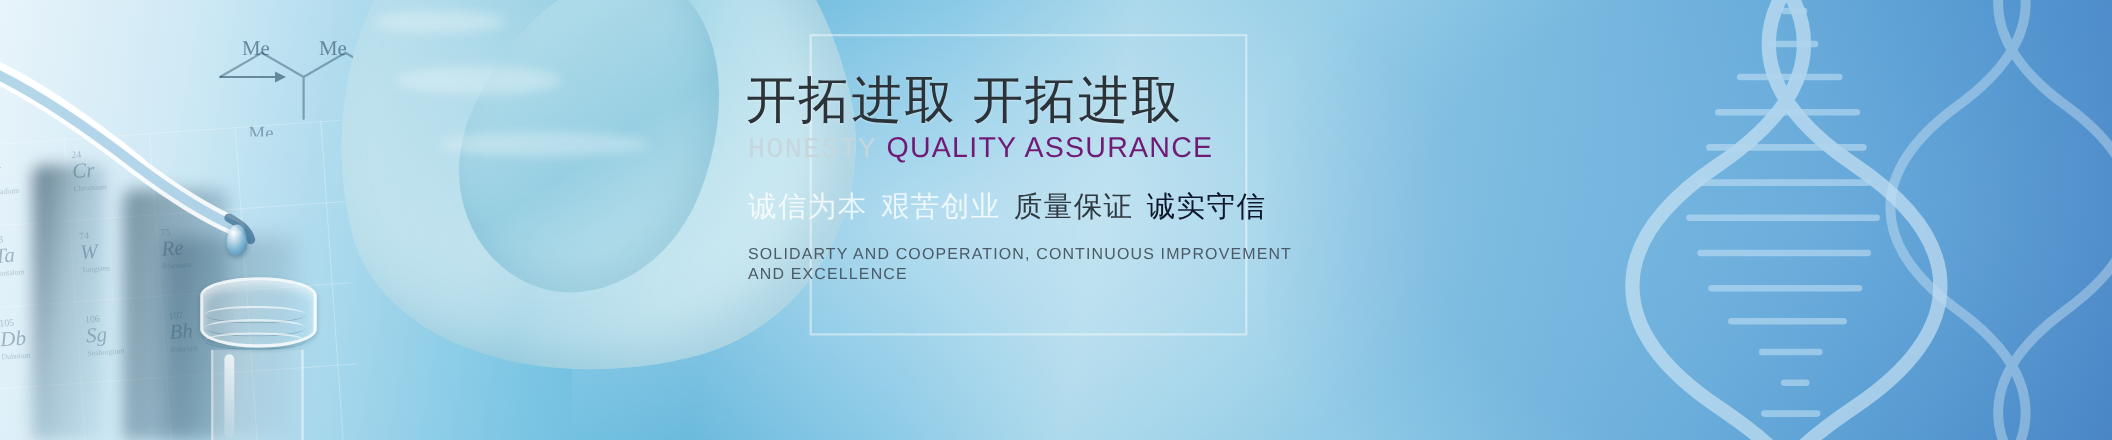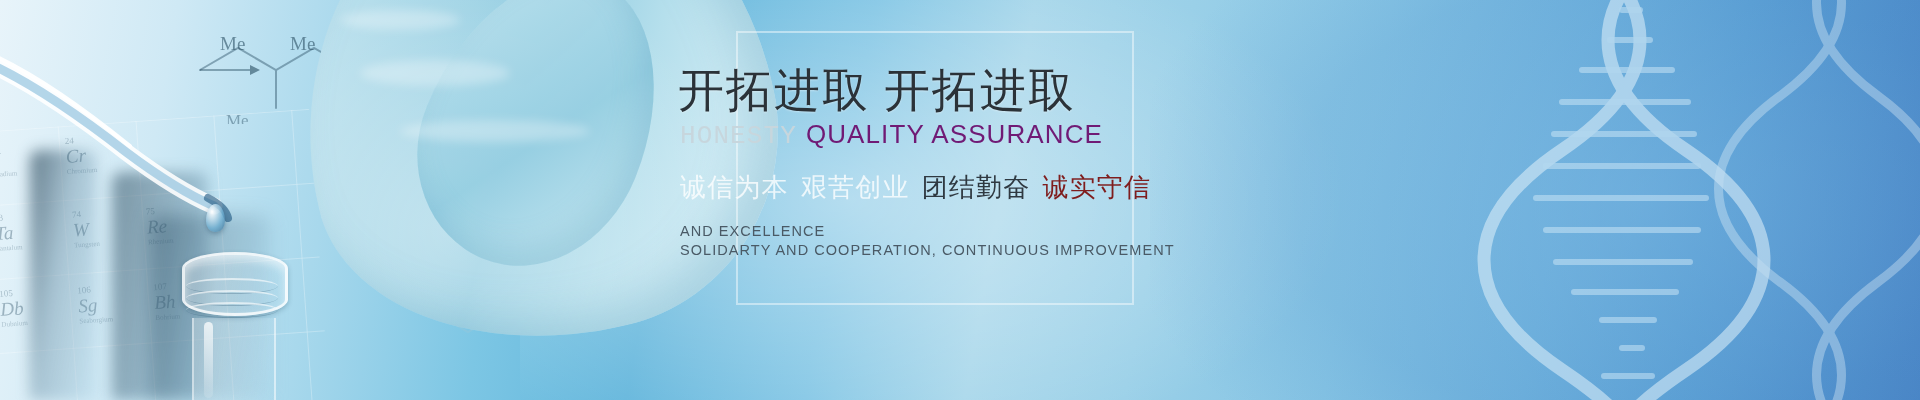--- a/index.html
+++ b/index.html
@@ -190,21 +190,21 @@
   }
   .subeng .e1{color:#c7d6dd;font-family:Liberation Mono, monospace;}
   .subeng .e2{color:#701a75;margin-left:9px;}
 
   .slogan{
     margin:21px 0 0 2px;font-size:26px;line-height:30px;letter-spacing:1.2px;
     white-space:nowrap;font-weight:400;
   }
   .slogan .s-light{color:rgba(255,255,255,.78);}
   .slogan .s-dark{color:#2f3941;margin-left:12px;}
-  .slogan .s-white{color:#7f1d1d;margin-left:12px;}
+  .slogan .s-white{color:#0f172a;margin-left:12px;}
 
   .tagline{
     margin:4px 0 0 2px;font-size:17px;line-height:22px;letter-spacing:.6px;
     color:#3c4a54;white-space:nowrap;font-weight:400;
   }
 
   .foot-eng{
     margin:20px 0 0 2px;font-size:14.5px;line-height:19px;letter-spacing:1.05px;
     color:#4a5a66;font-weight:400;
   }
@@ -358,23 +358,23 @@
   </div>
 
   <div class="frame"></div>
 
   <div class="copy">
 
     <h1 class="headline"><span class="seg1">开拓进取</span><span class="seg2">开拓进取</span></h1>
 
     <div class="subeng"><span class="e1">HONESTY</span><span class="e2">QUALITY ASSURANCE</span></div>
 
-    <div class="slogan"><span class="s-light">诚信为本</span><span class="s-light" style="margin-left:12px">艰苦创业</span><span class="s-dark">团结勤奋</span><span class="s-white">诚实守信</span></div>
+    <div class="slogan"><span class="s-light">诚信为本</span><span class="s-light" style="margin-left:12px">艰苦创业</span><span class="s-dark">质量保证</span><span class="s-white">诚实守信</span></div>
 
 
     <div class="foot-eng">
+      <span>SOLIDARTY AND COOPERATION, CONTINUOUS  IMPROVEMENT</span>
       <span>AND EXCELLENCE</span>
-      <span>SOLIDARTY AND COOPERATION, CONTINUOUS  IMPROVEMENT</span>
     </div>
 
   </div>
 
 </div>
 
 </body></html>

